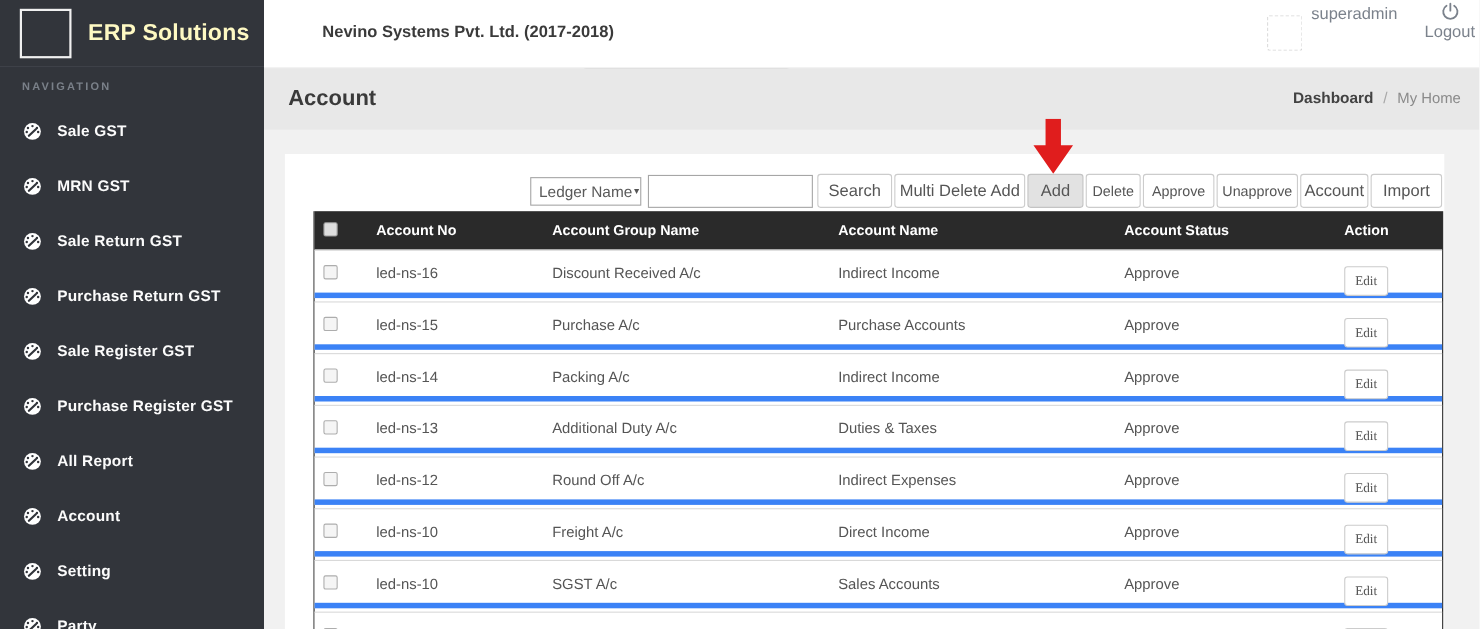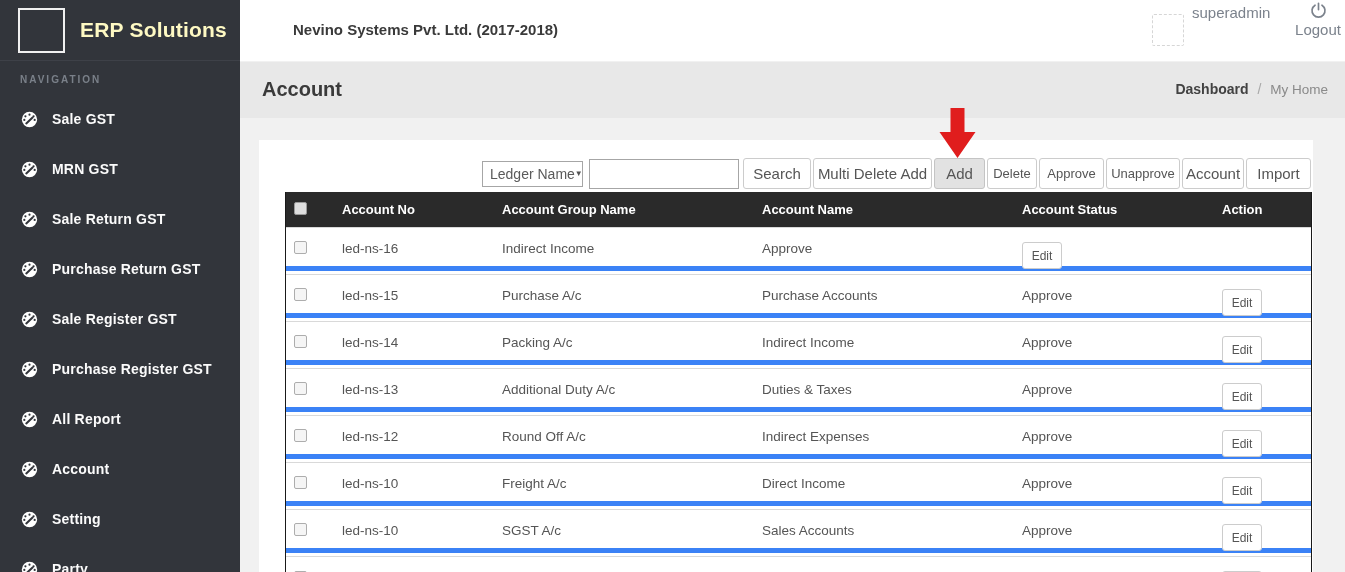--- a/index.html
+++ b/index.html
@@ -64,21 +64,21 @@
                 border-left:1px solid #191919; border-right:1px solid #191919; }
   .grid-cols { display:grid; grid-template-columns:56px 160px 260px 260px 200px 1fr; align-items:center; }
   .thead { height:35px; background:#2a2a2a; color:#ffffff; font-size:13px; font-weight:700; }
   .cell-check { padding-left:8px; }
   .checkbox { display:inline-block; width:13px; height:13px; border:1px solid #adadad; border-radius:2px;
               background:#f5f5f5; cursor:pointer; }
   .checkbox.head { background:#dedede; border-color:#9a9a9a; }
   .trow { height:44px; margin-bottom:3px; background:#fff; border-top:1px solid #d9d9d9; border-bottom:5px solid #3b82f6;
           color:#555; font-size:13.5px; }
   .edit-btn { width:40px; height:27px; background:#fff; border:1px solid #ccc; border-radius:3px;
-              font-family:Liberation Sans, sans-serif; font-size:12px; color:#555; cursor:pointer;margin-top:14px; }
+              font-family:Liberation Serif, serif; font-size:12px; color:#555; cursor:pointer;margin-top:14px; }
 </style>
 </head>
 <body>
 
 <div id="stage">
 
   <aside id="sidebar">
     <div class="brand">
       <div class="logo-box"></div>
       <div class="brand-text">ERP Solutions</div>
@@ -268,20 +268,21 @@
           <div>Account Name</div>
           <div>Account Status</div>
           <div>Action</div>
         </div>
 
         <div class="tbody">
 
             <div class="trow grid-cols">
               <div class="cell-check"><span class="checkbox"></span></div>
               <div>led-ns-16</div>
+              <div>Discount Received A/c</div>
               <div>Indirect Income</div>
               <div>Approve</div>
               <div><button class="edit-btn">Edit</button></div>
             </div>
 
             <div class="trow grid-cols">
               <div class="cell-check"><span class="checkbox"></span></div>
               <div>led-ns-15</div>
               <div>Purchase A/c</div>
               <div>Purchase Accounts</div>

